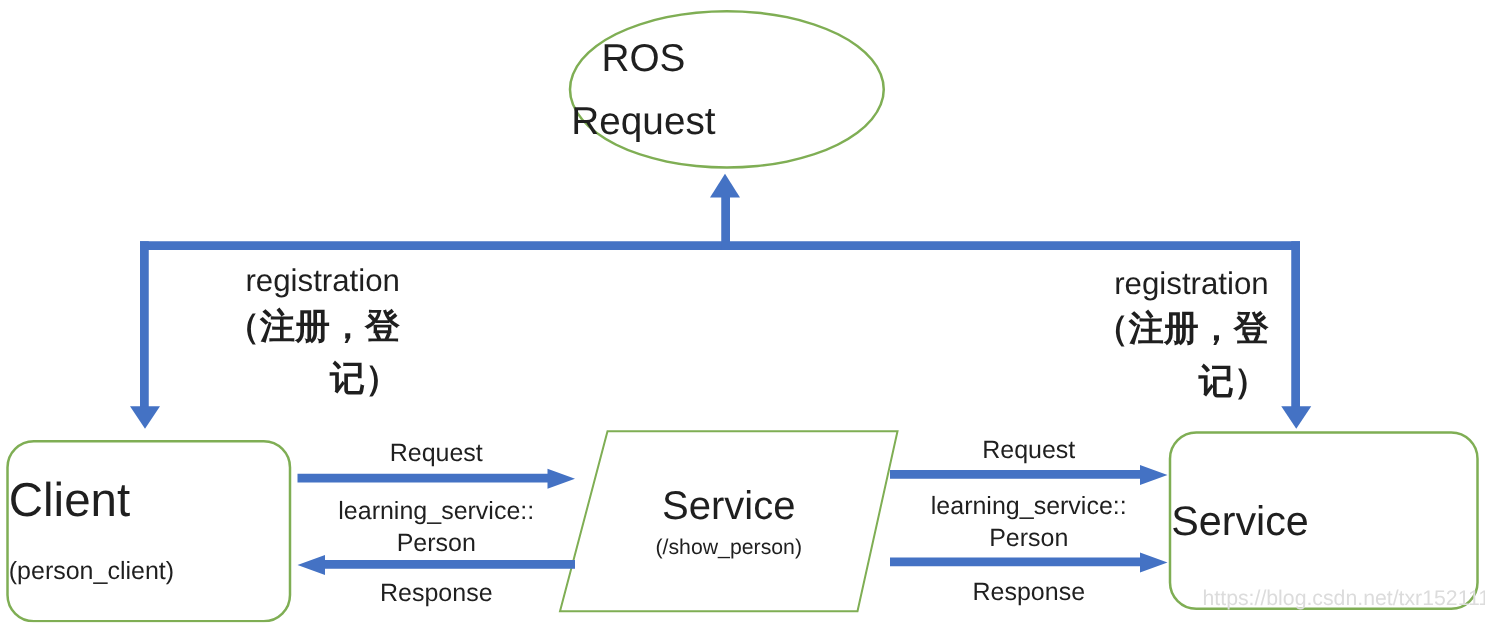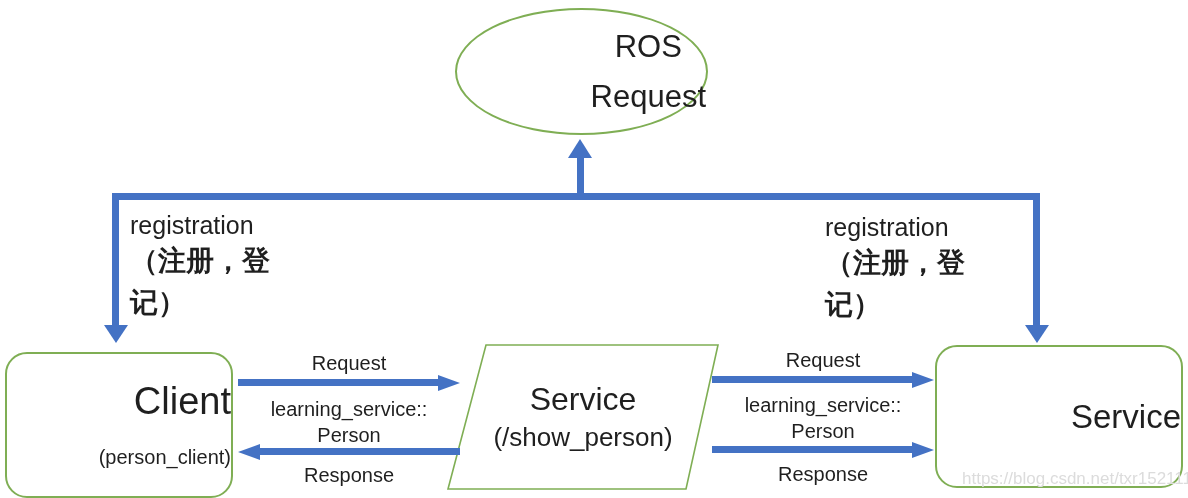--- a/index.html
+++ b/index.html
@@ -9,54 +9,54 @@
     --wm:#dcdcdc;
   }
   html,body{margin:0;padding:0;background:#fff;}
   .canvas{
     position:relative;width:1188px;height:498px;background:#ffffff;overflow:hidden;
     font-family:"Liberation Sans", sans-serif;color:var(--ink);
   }
   
   .node{
     position:absolute;box-sizing:border-box;border:2px solid var(--green);background:#fff;
-    display:flex;flex-direction:column;align-items:flex-end;justify-content:center;text-align:center;
+    display:flex;flex-direction:column;align-items:flex-start;justify-content:center;text-align:center;
   }
   .ellipse{border-radius:50%;}
   .rounded{border-radius:22px;}
   .node .title-xl{font-size:38px;line-height:1.15;}
   .node .title-lg{font-size:33px;line-height:1.15;}
   .node .subtitle{font-size:20px;line-height:1.3;margin-top:20px;}
   .master-text{font-size:31px;line-height:50px;text-align:center;}
   
   .para-wrap{position:absolute;left:446px;top:343px;width:274px;height:148px;}
   .para-wrap svg{position:absolute;left:0;top:0;}
   .para-text{
     position:absolute;left:0;top:0;width:100%;height:100%;
     display:flex;flex-direction:column;align-items:center;justify-content:center;text-align:center;
   }
   .para-text .title-lg{font-size:32px;line-height:1.15;}
-  .para-text .subtitle{font-size:26px;margin-top:5px;}
+  .para-text .subtitle{font-size:17px;margin-top:5px;}
   
   .h-bar{position:absolute;left:112px;top:193px;width:928px;height:7px;background:var(--blue);}
   .v-line{position:absolute;width:7px;background:var(--blue);}
   .v-head{position:absolute;width:0;height:0;}
   .v-head.down{border-left:12px solid transparent;border-right:12px solid transparent;border-top:18px solid var(--blue);}
   .v-head.up{border-left:12px solid transparent;border-right:12px solid transparent;border-bottom:19px solid var(--blue);}
   
   .h-arrow{position:absolute;height:16px;}
   .h-arrow .shaft{position:absolute;top:4px;height:7px;background:var(--blue);}
   .h-arrow.right .shaft{left:0;right:14px;}
   .h-arrow.right .head{position:absolute;right:0;top:0;width:0;height:0;
     border-top:8px solid transparent;border-bottom:8px solid transparent;border-left:22px solid var(--blue);}
   .h-arrow.left .shaft{left:14px;right:0;}
   .h-arrow.left .head{position:absolute;left:0;top:0;width:0;height:0;
     border-top:8px solid transparent;border-bottom:8px solid transparent;border-right:22px solid var(--blue);}
   
-  .reg{position:absolute;text-align:left;}
+  .reg{position:absolute;text-align:right;}
   .reg .en{font-size:25px;line-height:1.2;}
   .reg .zh{font-size:28px;line-height:1.5;font-weight:bold;}
   .channel{position:absolute;width:222px;height:152px;}
   .channel .lbl{position:absolute;left:0;width:100%;text-align:center;font-size:20px;line-height:22px;}
   .watermark{position:absolute;left:962px;top:469px;font-size:17px;color:var(--wm);white-space:nowrap;}
 </style>
 </head>
 <body>
 
 <div class="canvas">

